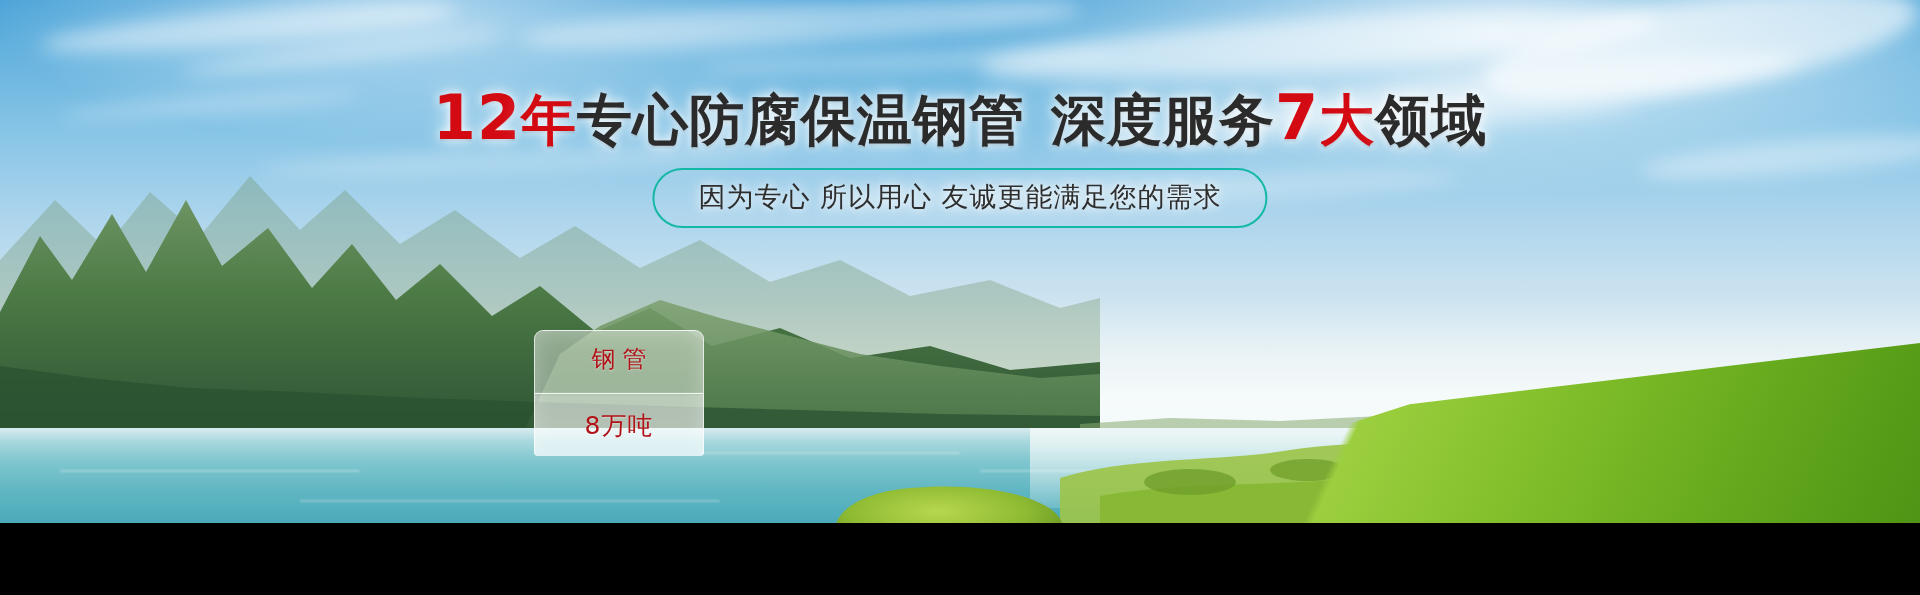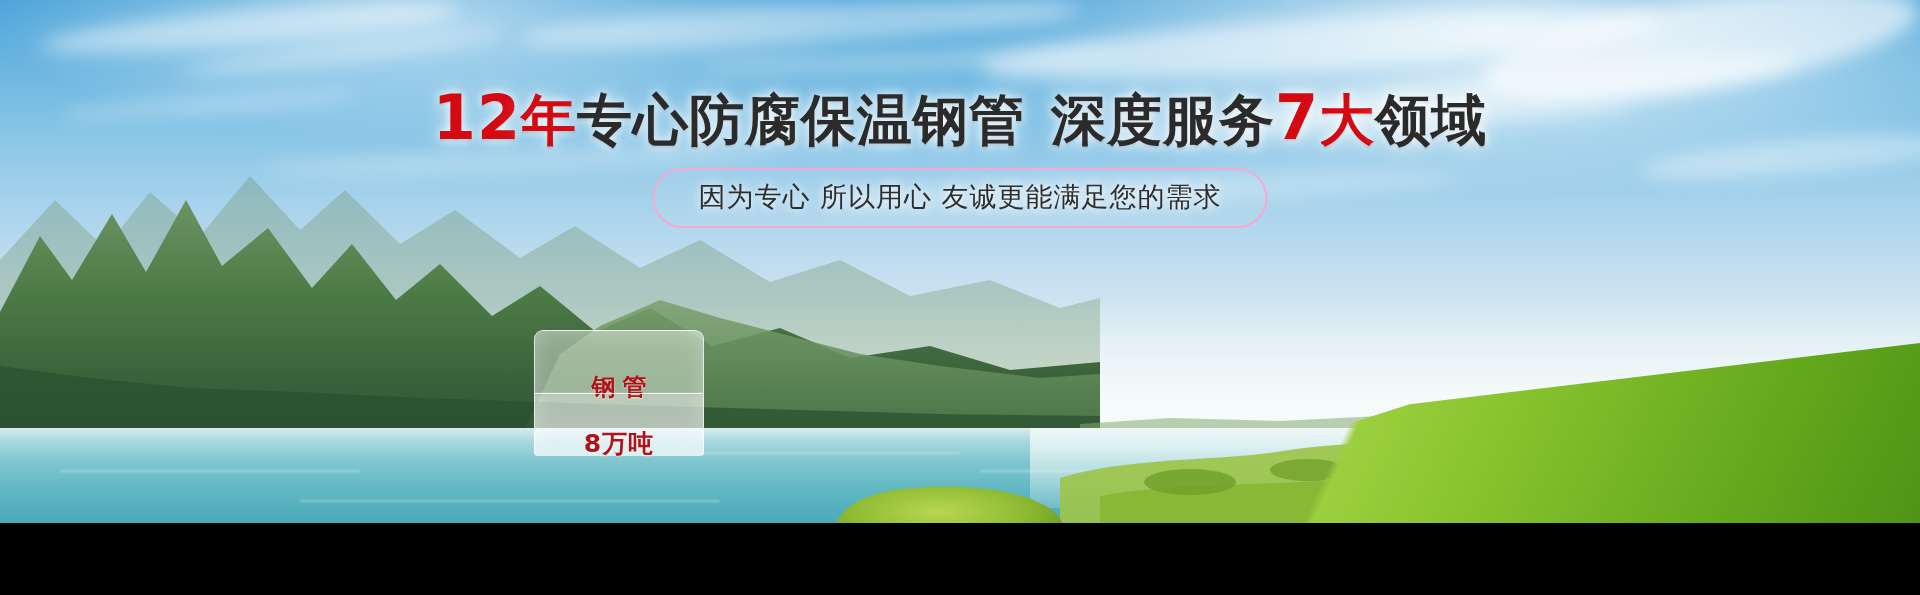--- a/index.html
+++ b/index.html
@@ -148,21 +148,21 @@
   }
   .headline .gap { display: inline-block; width: 26px; }
 
   
   .subtitle-pill {
     position: absolute;
     left: 50%;
     top: 168px;
     transform: translateX(-50%);
     padding: 9px 44px 11px;
-    border: 2px solid #f9a8d4;
+    border: 2px solid #14b8a6;
     border-radius: 30px;
     font-size: 27px;
     font-weight: 500;
     letter-spacing: 1px;
     color: #2e2e2e;
     white-space: nowrap;
     text-shadow: 0 0 8px rgba(255,255,255,0.9), 0 0 16px rgba(255,255,255,0.7);
     background: rgba(255,255,255,0.06);
   }
 
@@ -181,39 +181,39 @@
     border-radius: 9px 9px 4px 4px;
     background: linear-gradient(to bottom, rgba(255,255,255,0.40) 0%, rgba(255,255,255,0.42) 48%, rgba(255,255,255,0.60) 52%, rgba(255,255,255,0.66) 100%);
     border: 1px solid rgba(255,255,255,0.72);
     border-bottom: none;
     box-shadow: inset 0 0 22px rgba(255,255,255,0.28);
     display: flex;
     flex-direction: column;
     align-items: center;
   }
   .card .c-title {
-    margin-top: 40px;
+    margin-top: 12px;
     font-size: 24px;
-    font-weight: 700;
+    font-weight: 400;
     letter-spacing: 7px;
     text-indent: 7px;
     color: #b01218;
     text-shadow: 0 1px 2px rgba(255,255,255,0.55);
   }
   .card .c-rule {
     position: absolute;
     left: 0; top: 62px;
     width: 100%;
     height: 1px;
     background: rgba(255,255,255,0.85);
   }
   .card .c-value {
-    margin-top: 24px;
+    margin-top: 34px;
     font-size: 25px;
-    font-weight: 700;
+    font-weight: 400;
     color: #b01218;
     letter-spacing: 1px;
     text-shadow: 0 1px 2px rgba(255,255,255,0.5);
   }
   .card .c-value sup {
     font-size: 14px;
     vertical-align: super;
   }
 </style>
 </head>

